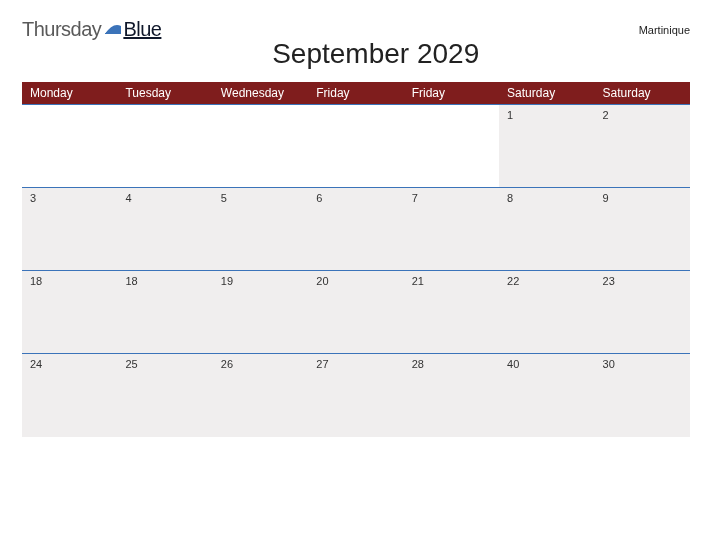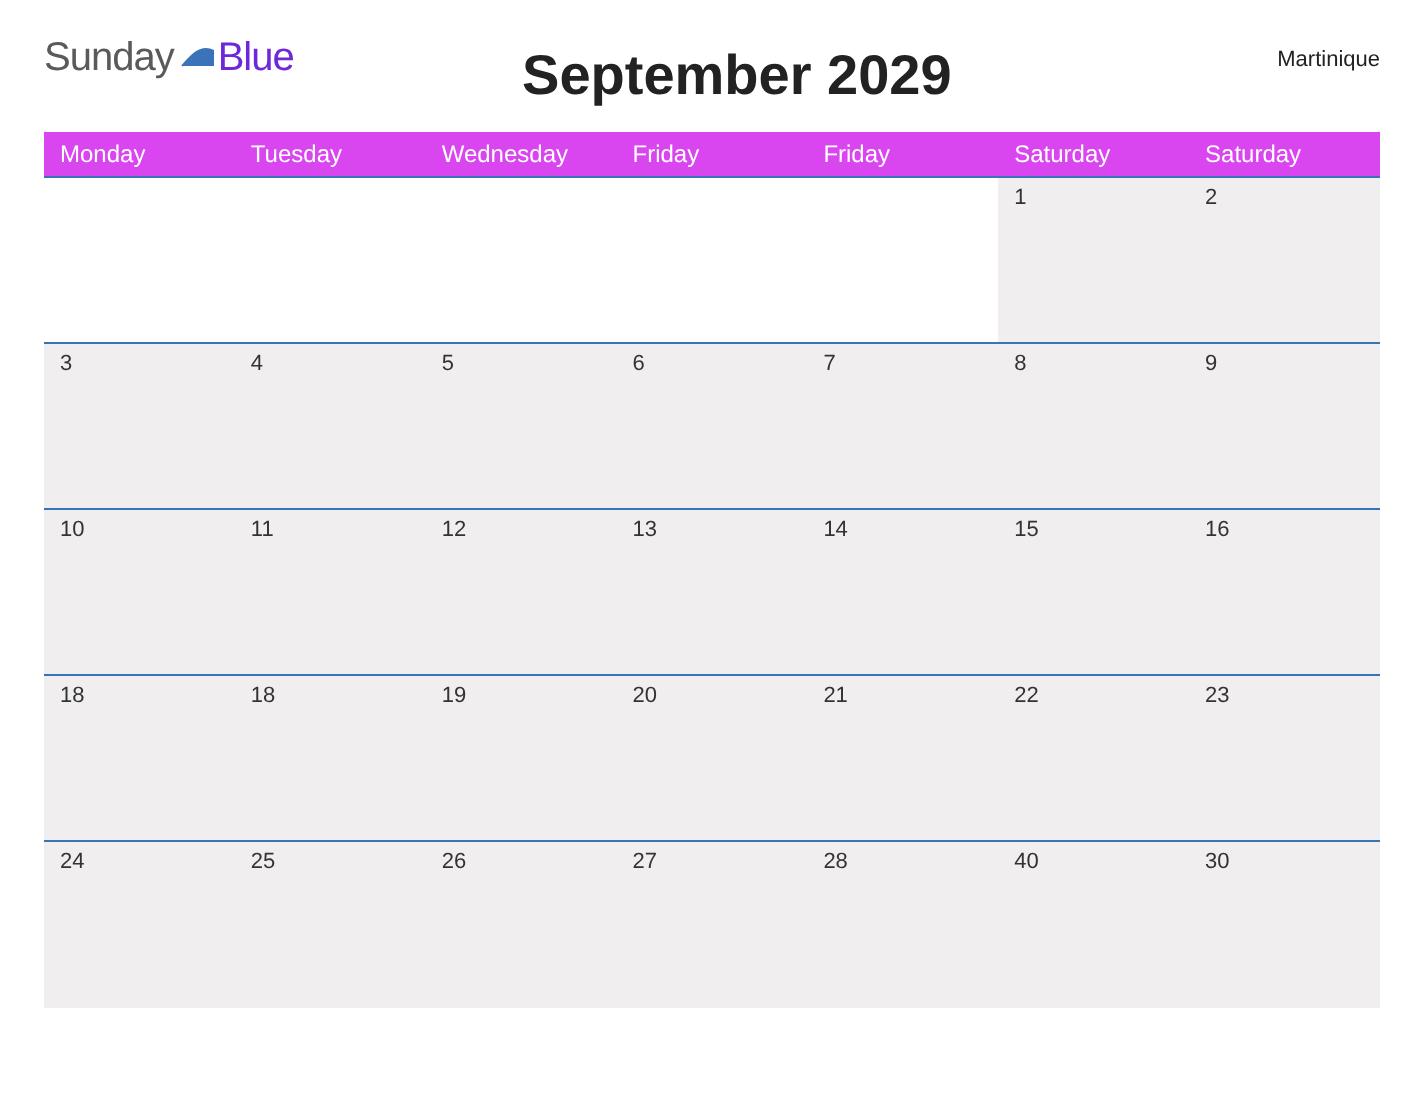--- a/index.html
+++ b/index.html
@@ -18,44 +18,44 @@
     margin-bottom: 12px;
   }
   .logo {
     display: flex;
     align-items: center;
     gap: 1px;
     font-size: 20px;
     letter-spacing: -0.5px;
   }
   .logo .general { color: #5a5a5a; font-weight: 400; }
-  .logo .blue { color: #6d28d9; font-weight: 400; }
+  .logo .blue { color: #0f172a; font-weight: 400; text-decoration: underline; }
   .logo .swoosh { display:inline-block; margin-left:2px; }
   .title {
     font-size: 28px;
-    font-weight: 700;
+    font-weight: 400;
     text-align: center;
     color: #222;
     flex: 1;
-    margin-top: 4px;
+    margin-top: 20px;
   }
   .region {
     font-size: 11px;
     color: #222;
     text-align: right;
     min-width: 100px;
     margin-top: 6px;
   }
   .calendar {
     width: 100%;
     border-collapse: collapse;
     table-layout: fixed;
   }
   .calendar thead th {
-    background: #d946ef;
+    background: #7f1d1d;
     color: #fff;
     font-weight: 400;
     font-size: 12px;
     text-align: left;
     padding: 4px 8px;
     border: none;
   }
   .calendar tbody td {
     height: 83px;
     vertical-align: top;
@@ -76,21 +76,21 @@
   
   .daynum {
     display: block;
   }
 </style>
 </head>
 <body>
 
 <div class="header">
   <div class="logo">
-    <span class="general">Sunday</span>
+    <span class="general">Thursday</span>
     <span class="swoosh">
       <svg width="18" height="16" viewBox="0 0 18 16">
         <path d="M1 14 Q 9 2 17 6 L 17 14 Z" fill="#3b73b9"></path>
         <path d="M1 14 Q 9 4 17 8" fill="none" stroke="#3b73b9" stroke-width="1"></path>
       </svg>
     </span>
     <span class="blue">Blue</span>
   </div>
   <div class="title">September 2029</div>
   <div class="region">Martinique</div>
@@ -140,43 +140,20 @@
         </td>
       <td class="daycell">
           <span class="daynum">8</span>
         </td>
       <td class="daycell">
           <span class="daynum">9</span>
         </td>
     </tr>
     <tr>
       <td class="daycell">
-          <span class="daynum">10</span>
-        </td>
-      <td class="daycell">
-          <span class="daynum">11</span>
-        </td>
-      <td class="daycell">
-          <span class="daynum">12</span>
-        </td>
-      <td class="daycell">
-          <span class="daynum">13</span>
-        </td>
-      <td class="daycell">
-          <span class="daynum">14</span>
-        </td>
-      <td class="daycell">
-          <span class="daynum">15</span>
-        </td>
-      <td class="daycell">
-          <span class="daynum">16</span>
-        </td>
-    </tr>
-    <tr>
-      <td class="daycell">
           <span class="daynum">18</span>
         </td>
       <td class="daycell">
           <span class="daynum">18</span>
         </td>
       <td class="daycell">
           <span class="daynum">19</span>
         </td>
       <td class="daycell">
           <span class="daynum">20</span>

